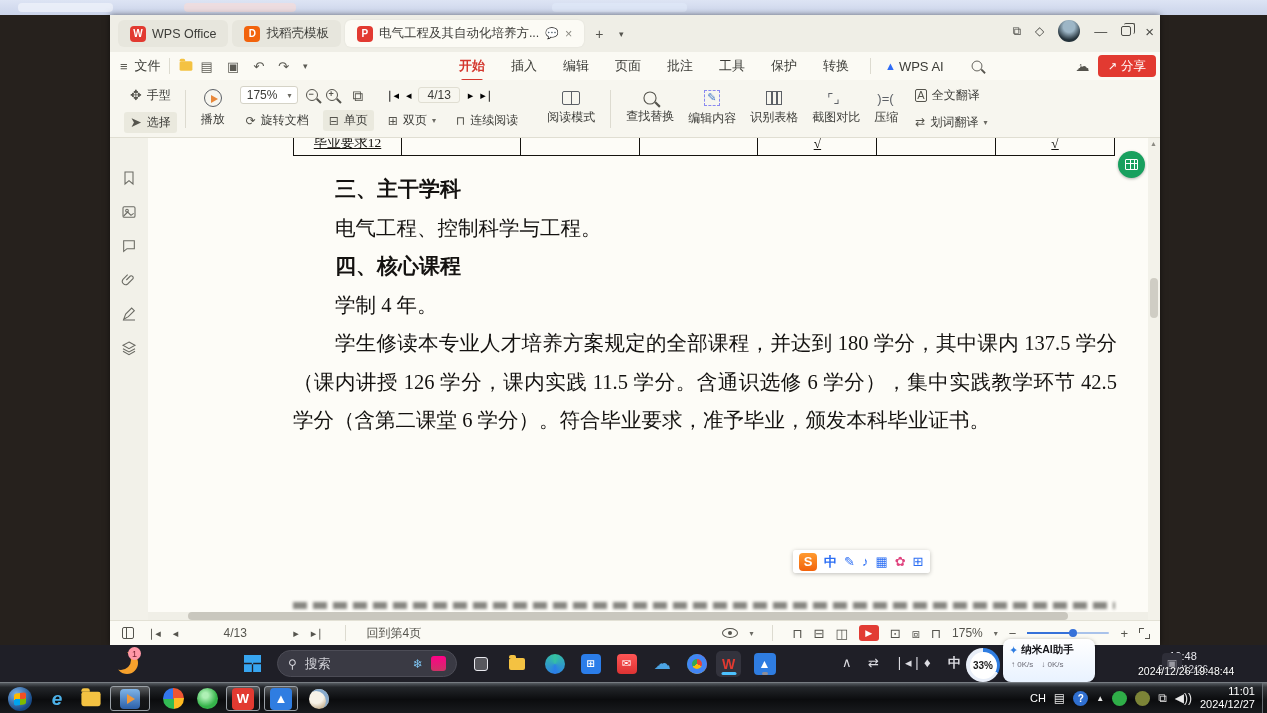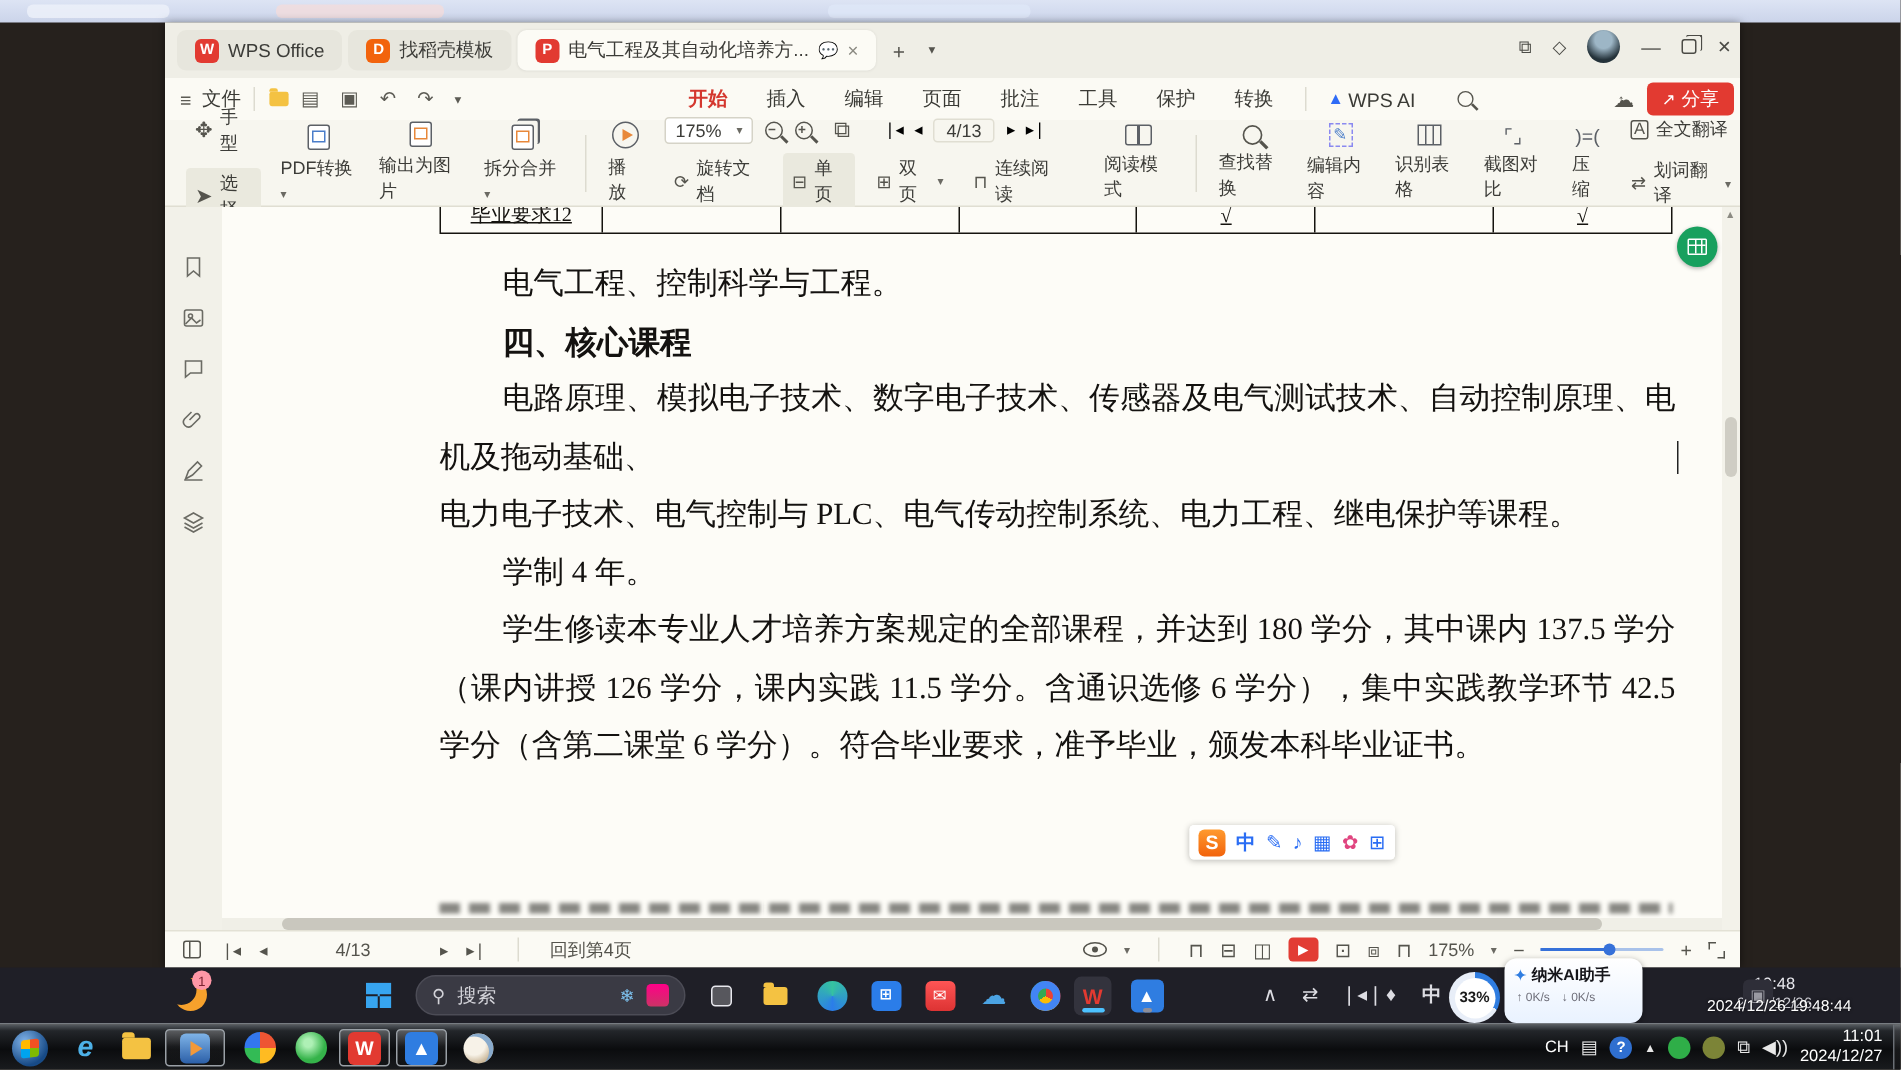--- a/index.html
+++ b/index.html
@@ -259,34 +259,20 @@
     <div class="col2">
       <div class="sbtn">
         <span class="i-hand">✥</span>
         <span>手型</span>
       </div>
       <div class="sbtn pressed">
         <span class="i-cursor">➤</span>
         <span>选择</span>
       </div>
     </div>
-    <div class="rgroup" style="margin-left:6px;">
-      <div class="tbtn">
-        <span class="i-doc blue"></span>
-        <span><span>PDF转换</span> <span class="caret-d">▾</span></span>
-      </div>
-      <div class="tbtn">
-        <span class="i-doc"></span>
-        <span>输出为图片</span>
-      </div>
-      <div class="tbtn">
-        <span class="i-doc two"></span>
-        <span><span>拆分合并</span> <span class="caret-d">▾</span></span>
-      </div>
-    </div>
     <div class="vdiv" style="height:38px"></div>
     <div class="tbtn">
       <span class="i-play-c"></span>
       <span>播放</span>
     </div>
     <div class="col2" style="margin-left:8px;">
       <div class="row2">
         <span class="zoom-box">
           <span>175%</span>
           <span class="caret-d">▾</span>
@@ -368,23 +354,23 @@
     <div id="doc-table">
       <div class="cell" style="width:108px;">毕业要求12</div>
       <div class="cell" style="flex:1"></div>
       <div class="cell" style="flex:1"></div>
       <div class="cell" style="flex:1"></div>
       <div class="cell" style="flex:1">√</div>
       <div class="cell" style="flex:1"></div>
       <div class="cell" style="flex:1">√</div>
     </div>
     <div id="page-text">
+      <div class="doc-h">三、主干学科</div>
       <div class="doc-p ind">电气工程、控制科学与工程。</div>
       <div class="doc-h">四、核心课程</div>
-      <div class="doc-p"><span style="display:inline-block;text-indent:42px;">电路原理、模拟电子技术、数字电子技术、传感器及电气测试技术、自动控制原理、电机及拖动基础、</span><span class="doc-caret"></span><span>电力电子技术、电气控制与 PLC、电气传动控制系统、电力工程、继电保护等课程。</span></div>
       <div class="doc-p ind">学制 4 年。</div>
       <div class="doc-p ind">学生修读本专业人才培养方案规定的全部课程，并达到 180 学分，其中课内 137.5 学分（课内讲授 126 学分，课内实践 11.5 学分。含通识选修 6 学分），集中实践教学环节 42.5 学分（含第二课堂 6 学分）。符合毕业要求，准予毕业，颁发本科毕业证书。</div>
     </div>
     <div id="blur-line"></div>
     <div id="hscroll">
         <div class="thumb"></div>
       </div>
     <div id="side-tools">
       <svg width="16" height="16" viewBox="0 0 24 24">
           <path d="M6 3h12v18l-6-5-6 5z"></path>

